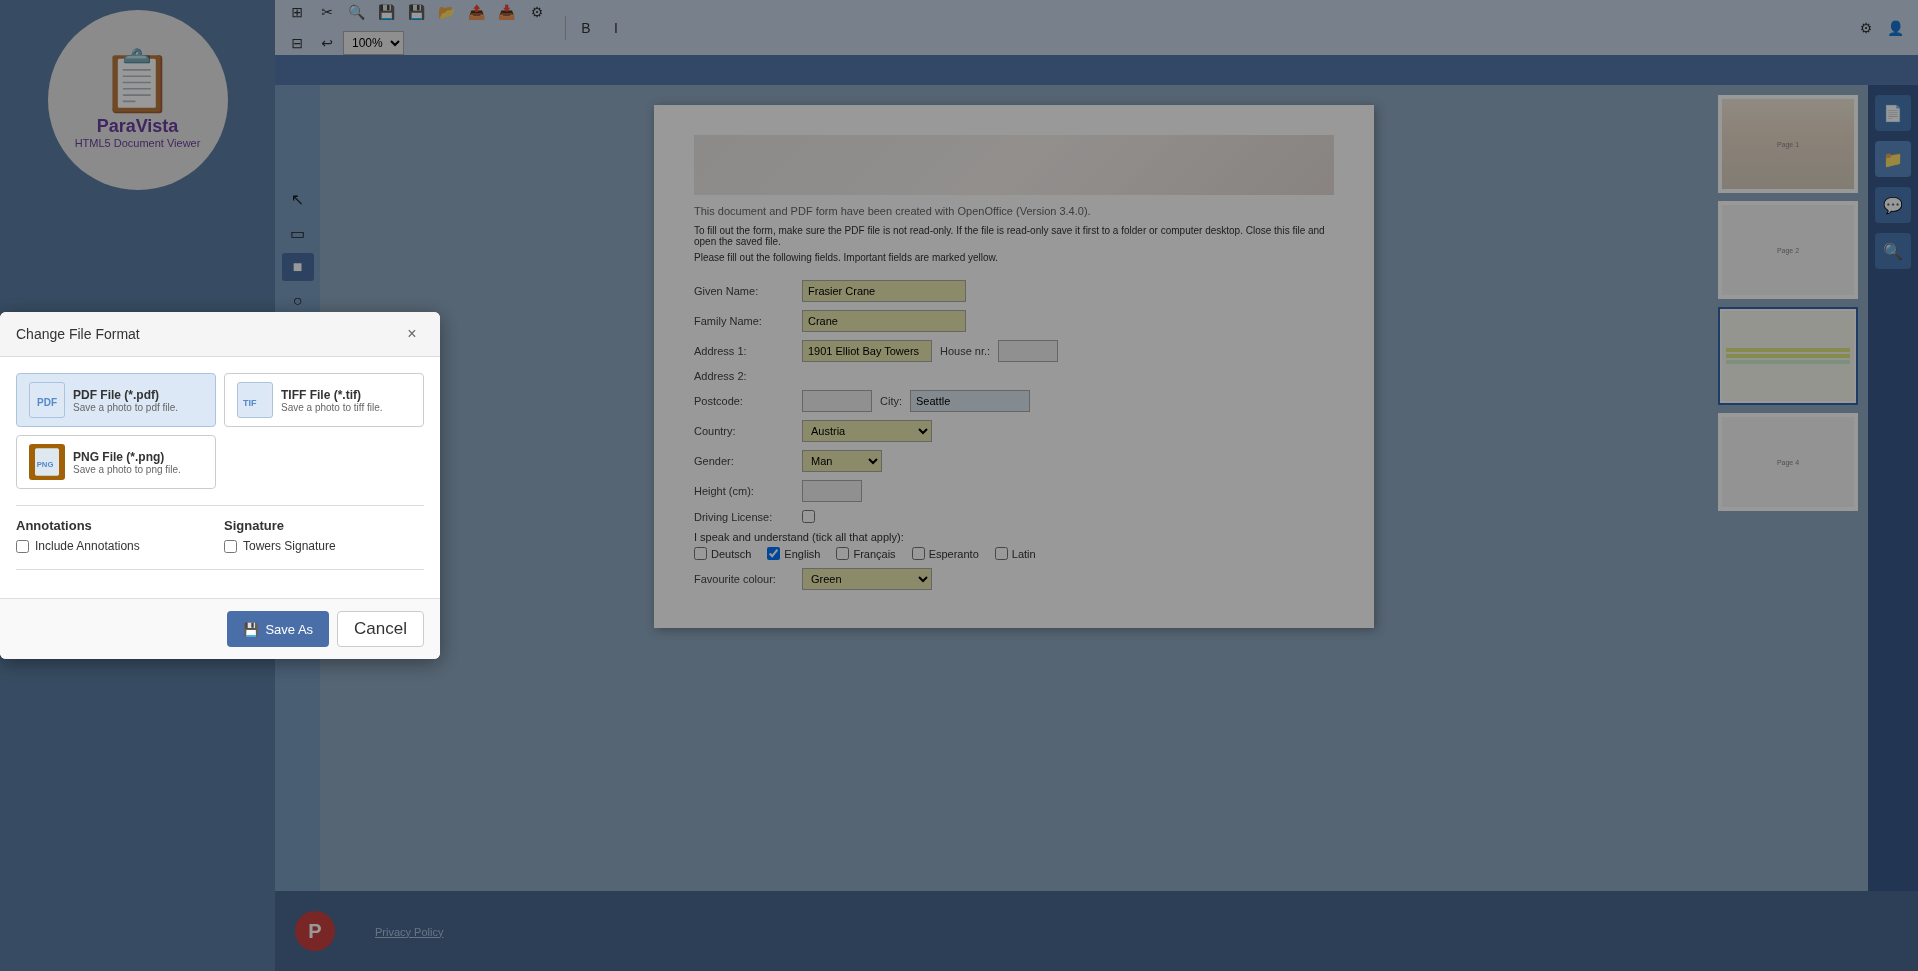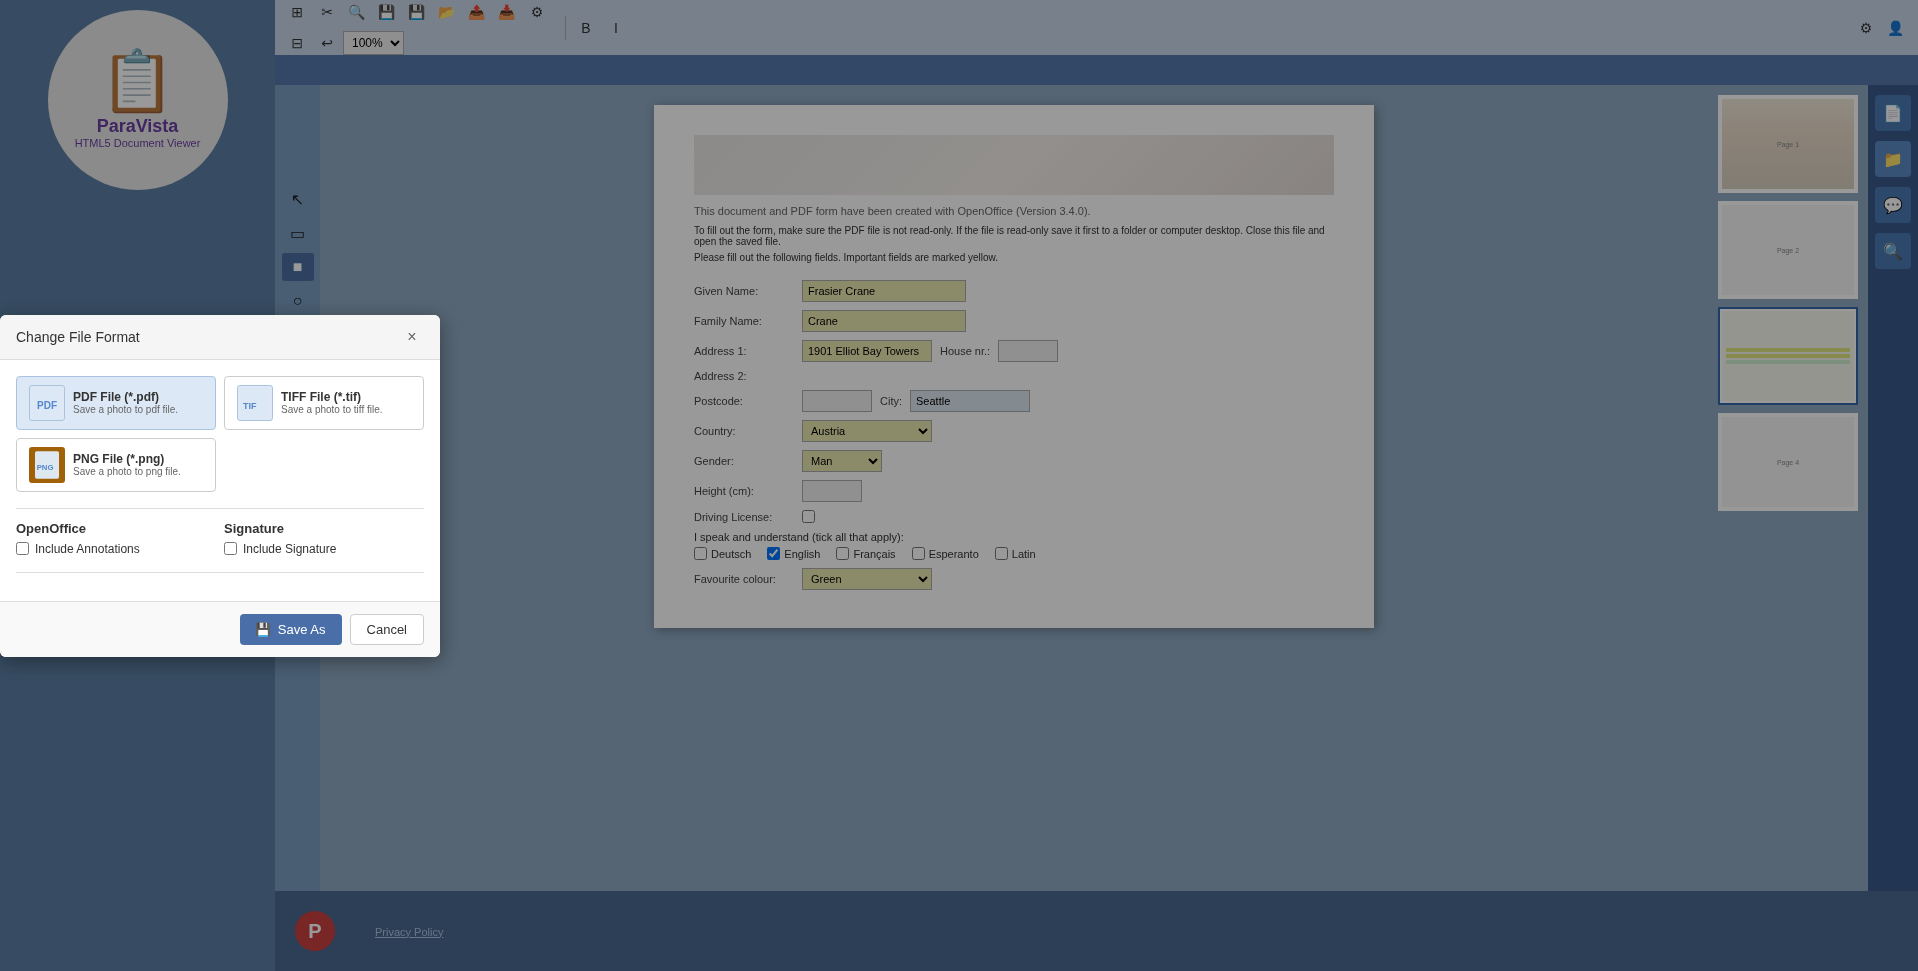--- a/index.html
+++ b/index.html
@@ -306,21 +306,21 @@
       display: flex; align-items: center; gap: 6px;
     }
 
     .btn-cancel {
       background: white;
       color: #333;
       border: 1px solid #ccc;
       padding: 7px 16px;
       border-radius: 4px;
       cursor: pointer;
-      font-size: 13px;
+      font-size: 17px;
     }
 
     .zoom-select {
       font-size: 12px;
       padding: 2px 4px;
       height: 24px;
       border: 1px solid #aaa;
     }
 
     .header-banner {
@@ -602,31 +602,31 @@
             <div class="format-label">PNG File (*.png)</div>
             <div class="format-desc">Save a photo to png file.</div>
           </div>
         </div>
       </div>
 
       <div class="modal-divider"></div>
 
       <div class="options-row">
         <div class="option-group">
-          <div class="option-title">OpenOffice</div>
+          <div class="option-title">Annotations</div>
           <label class="option-check">
             <input type="checkbox" style="">
             <span>Include Annotations</span>
           </label>
         </div>
         <div class="option-group">
           <div class="option-title">Signature</div>
           <label class="option-check">
             <input type="checkbox" style="">
-            <span>Include Signature</span>
+            <span>Towers Signature</span>
           </label>
         </div>
       </div>
 
       <div class="modal-divider"></div>
     </div>
 
     <div class="modal-footer">
       <button class="btn-save">
         <span>💾</span>

